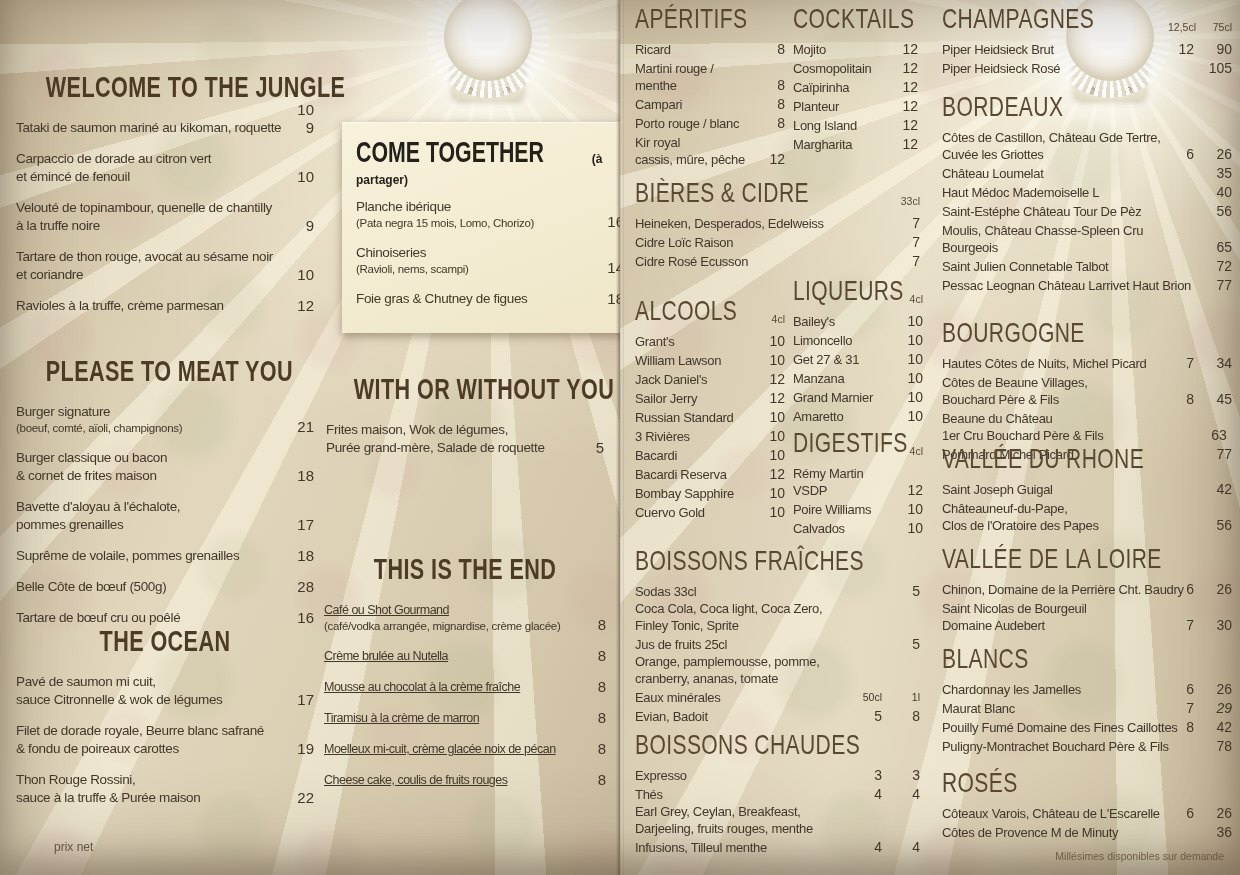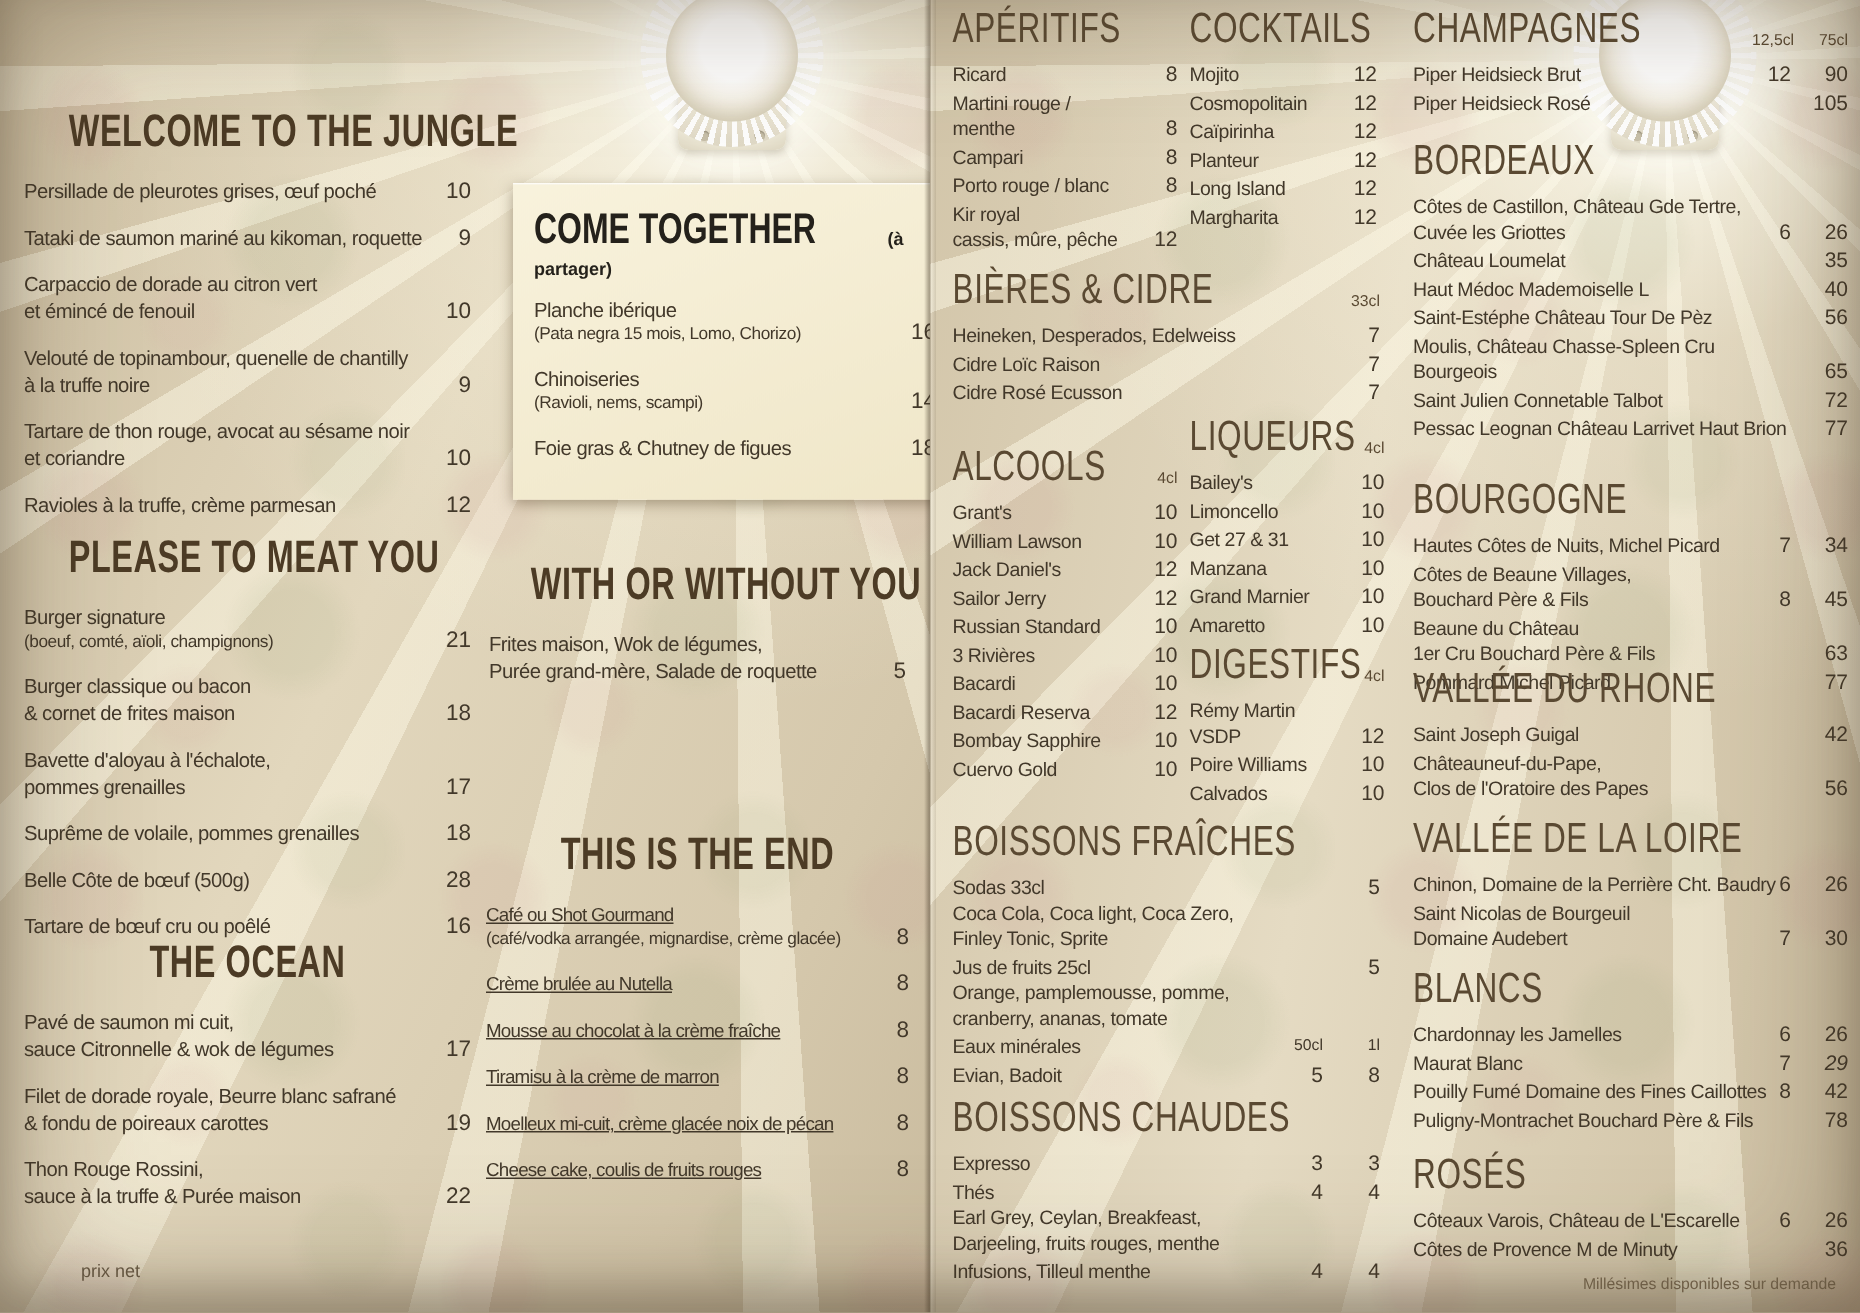--- a/index.html
+++ b/index.html
@@ -87,23 +87,20 @@
         <span class="screw s2"></span>
       </div>
       <div class="lamp-fins"></div>
       <div class="lamp-disk"></div>
     </div>
 
     <section class="sec" style="left:16px;top:74px;width:298px;">
       <h2 class="h-left">WELCOME TO THE JUNGLE</h2>
       <div>
           <div class="row">
-            <div>
-              <div class="item-name">Persillade de pleurotes grises, œuf poché</div>
-            </div>
             <span class="price" style="right: 0px;">10</span>
           </div>
           <div class="row">
             <div>
               <div class="item-name">Tataki de saumon mariné au kikoman, roquette</div>
             </div>
             <span class="price" style="right: 0px;">9</span>
           </div>
           <div class="row">
             <div>
@@ -651,21 +648,21 @@
               <div class="item-name">Bouchard Père &amp; Fils</div>
             </div>
             <span class="price" style="right: 38px;">8</span>
             <span class="price" style="right: 0px;">45</span>
           </div>
           <div class="row">
             <div>
               <div class="item-name">Beaune du Château</div>
               <div class="item-name">1er Cru Bouchard Père &amp; Fils</div>
             </div>
-            <span class="price" style="right: 0px;">63</span>
+            <span class="price" style="right: 0px; text-align: center;">63</span>
           </div>
           <div class="row">
             <div>
               <div class="item-name">Pommard Michel Picard</div>
             </div>
             <span class="price" style="right: 0px;">77</span>
           </div>
         </div>
     </section>
 

